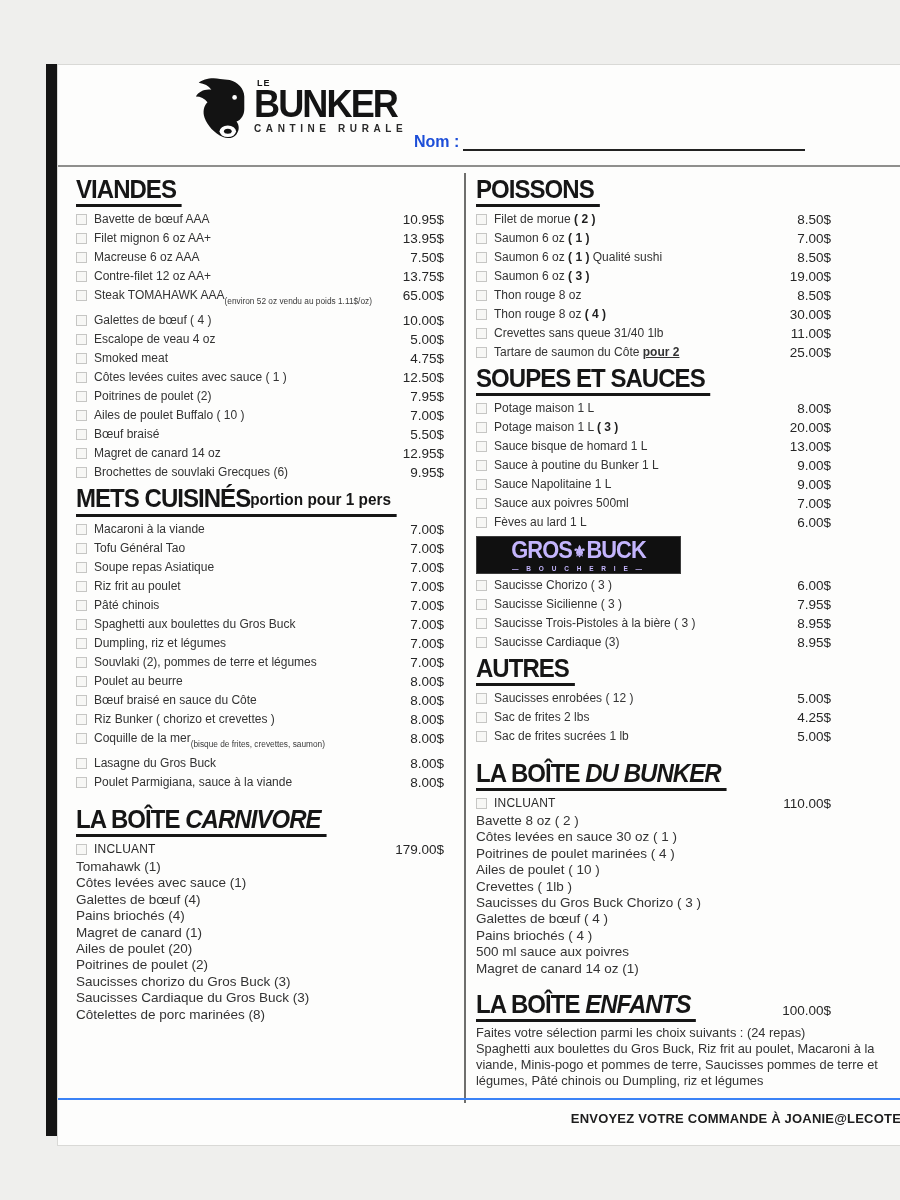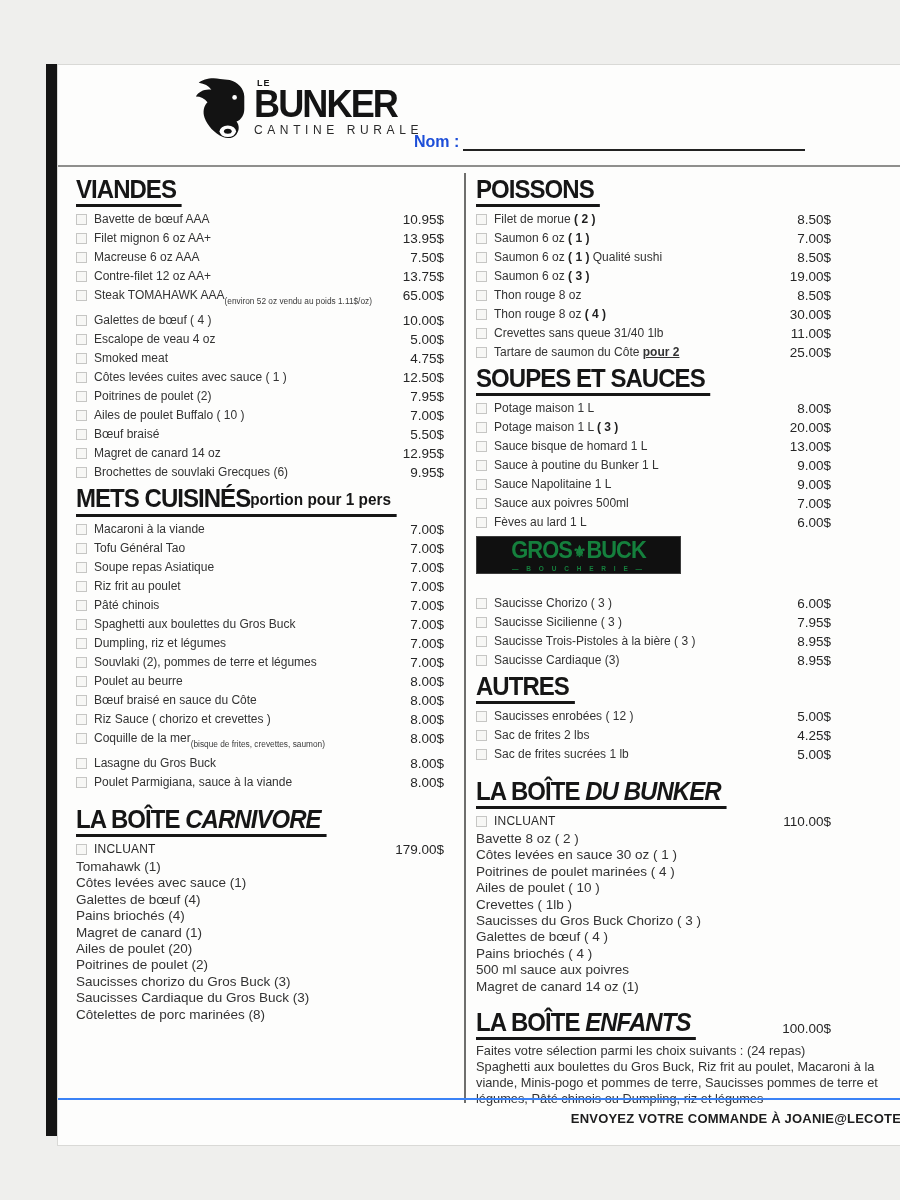--- a/index.html
+++ b/index.html
@@ -14,21 +14,21 @@
     position:absolute;left:57px;top:64px;width:868px;height:1082px;
     background:#fdfdfc;border:1px solid #d9d9d6;box-sizing:border-box;overflow:hidden;
   }
   
   .header{position:relative;height:100px;border-bottom:2px solid #8f8f8d;}
   .logo{position:absolute;left:133px;top:12px;display:flex;align-items:flex-start;}
   .logotype{margin-left:1px;position:relative;padding-top:9px;}
   .le{position:absolute;top:1px;left:3px;font-size:9px;font-weight:bold;letter-spacing:1px;color:#141414;}
   .bunker{font-size:38px;font-weight:bold;letter-spacing:-2px;color:#141414;line-height:36px;
           transform:scaleX(.95);transform-origin:left;}
-  .tagline{font-size:12px;font-weight:normal;letter-spacing:4.6px;color:#2a2a2a;margin-top:1px;}
+  .tagline{font-size:10px;font-weight:bold;letter-spacing:4.6px;color:#2a2a2a;margin-top:1px;}
   .nom-row{position:absolute;left:356px;top:66px;display:flex;align-items:flex-end;}
   .nom-label{font-weight:bold;font-size:16px;color:#1d4ed8;}
   .nom-line{width:342px;height:18px;border-bottom:2px solid #222;margin-left:4px;}
   
   .cols{display:flex;padding:6px 0 0 18px;height:936px;box-sizing:border-box;}
   .col-left{width:376px;flex:none;}
   .divider{width:2px;background:#6f6f6d;margin-left:12px;flex:none;}
   .col-right{width:380px;flex:none;margin-left:10px;}
   
   .h2{margin:3px 0 3px;}
@@ -49,21 +49,21 @@
   .lbl{font-size:12px;color:#333;white-space:nowrap;}
   .lbl b{color:#1f1f1f;}
   .lbl .bu{font-weight:bold;text-decoration:underline;text-align:center;}
   .note{font-size:8.3px;color:#3a3a3a;white-space:nowrap;margin-top:6px;overflow:hidden;flex-shrink:1;}
   .price{margin-left:auto;font-size:13.5px;color:#262626;white-space:nowrap;padding-left:4px;}
   .incl .lbl{font-weight:normal;letter-spacing:.2px;color:#2a2a2a;}
   .include{font-size:13.5px;line-height:16.4px;color:#333;white-space:nowrap;}
   .enf-line{font-size:12.8px;line-height:16px;color:#333;white-space:nowrap;}
   
   .brandbox{width:205px;height:38px;background:#101010;border:1px solid #3c3c3c;box-sizing:border-box;
-            margin:4px 0 20px;text-align:center;color:#15803d;}
+            margin:4px 0 2px;text-align:center;color:#c4b5fd;}
   .gbmain{font-size:23px;font-weight:bold;letter-spacing:-1px;line-height:26px;white-space:nowrap;
           transform:scaleX(.95);transform-origin:center;}
   .gbfleur{font-size:16px;vertical-align:1px;padding:0 1px;}
   .gbsub{font-size:6.5px;font-weight:bold;letter-spacing:3px;line-height:7px;}
   
   .footer{position:absolute;left:0;right:0;bottom:0;height:47px;border-top:2px solid #3b82f6;
           text-align:right;box-sizing:border-box;padding-top:9px;}
   .footer span{font-weight:bold;font-size:13px;color:#1d1d1d;letter-spacing:.2px;}
 </style>
 </head>
@@ -213,21 +213,21 @@
           <span class="lbl"><span>Poulet au beurre</span></span>
           <span class="price">8.00$</span>
         </div>
         <div class="row">
           <span class="cb"></span>
           <span class="lbl"><span>Bœuf braisé en sauce du Côte</span></span>
           <span class="price">8.00$</span>
         </div>
         <div class="row">
           <span class="cb"></span>
-          <span class="lbl"><span>Riz Sauce ( chorizo et crevettes )</span></span>
+          <span class="lbl"><span>Riz Bunker ( chorizo et crevettes )</span></span>
           <span class="price">8.00$</span>
         </div>
         <div class="row">
           <span class="cb"></span>
           <span class="lbl"><span>Coquille de la mer</span></span>
           <span class="note">(bisque de frites, crevettes, saumon)</span>
           <span class="price">8.00$</span>
         </div>
         <div class="row">
           <span class="cb"></span>

